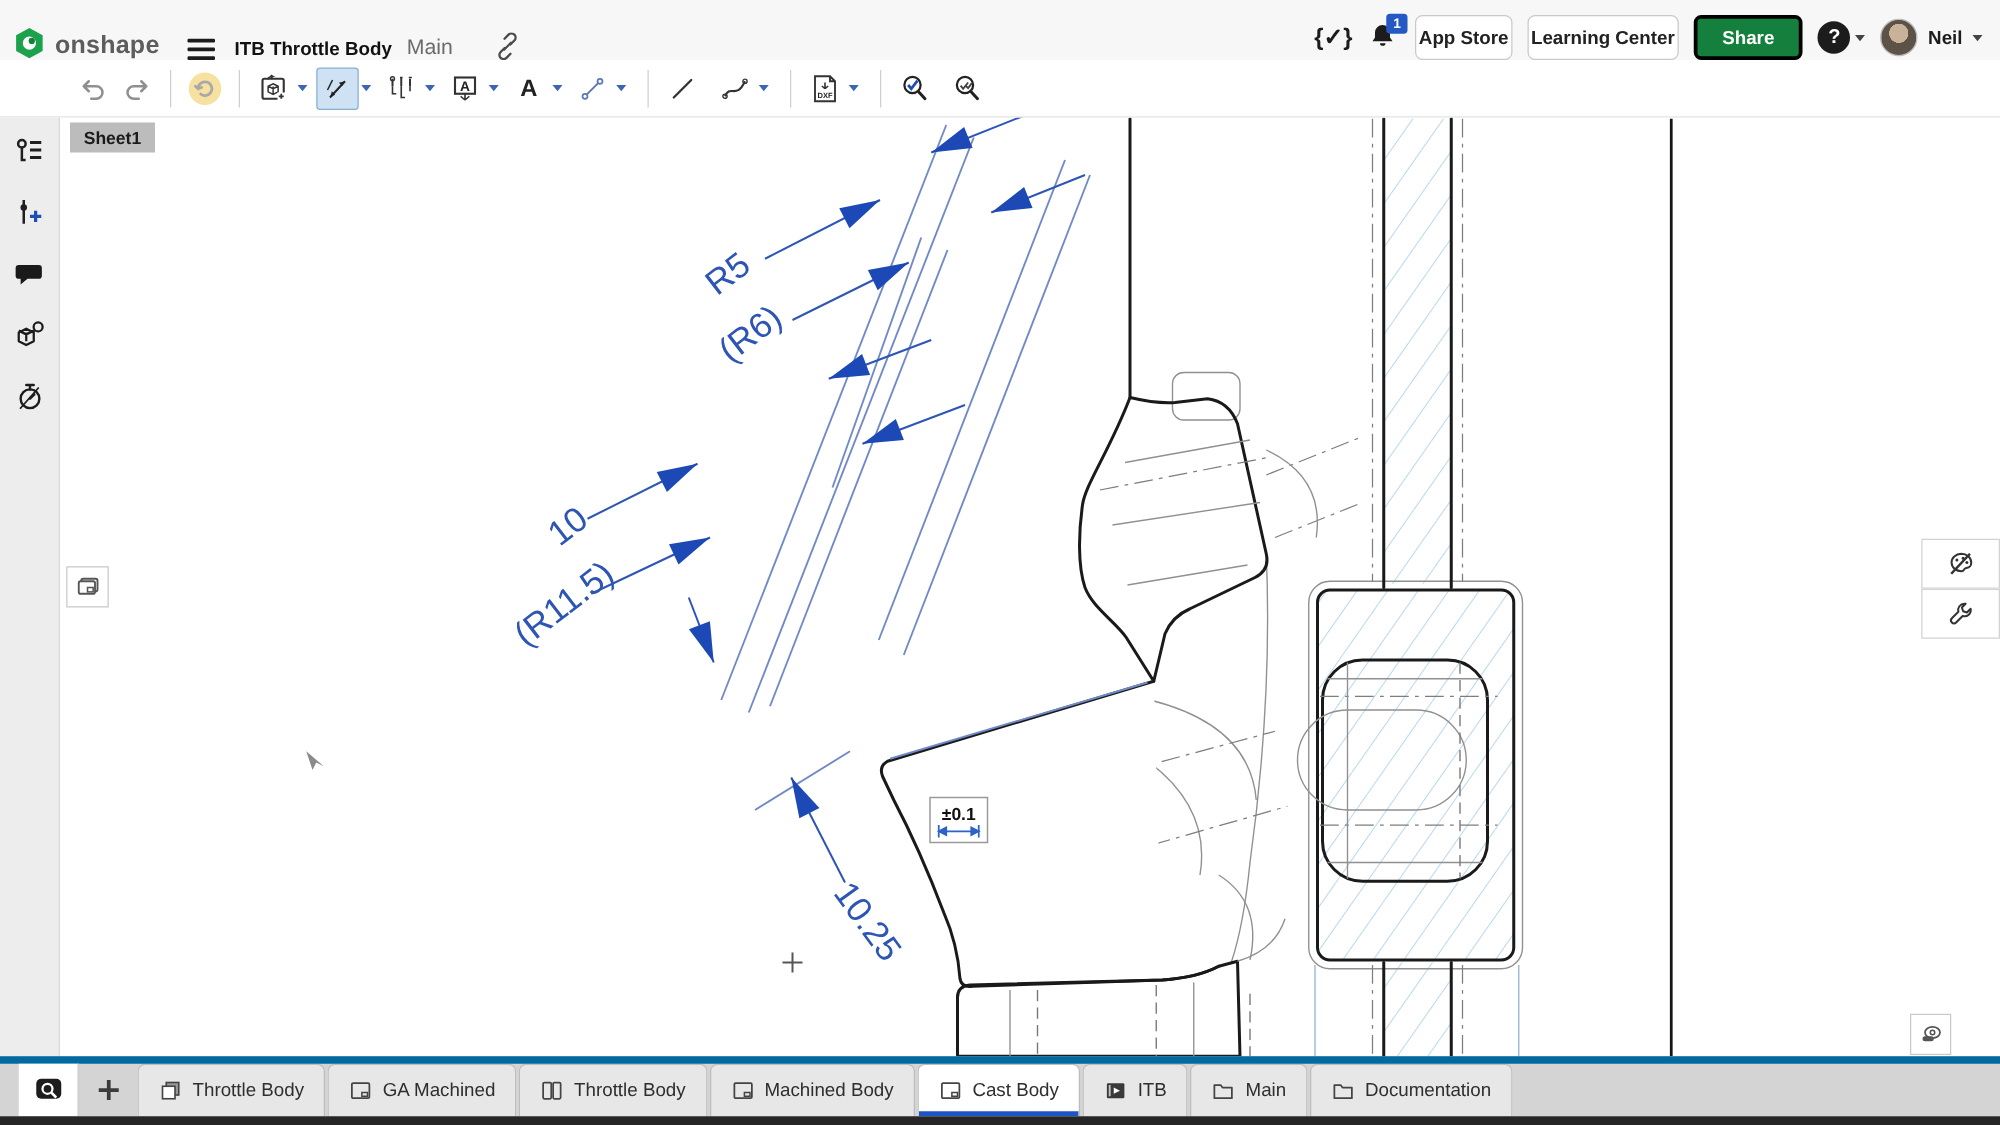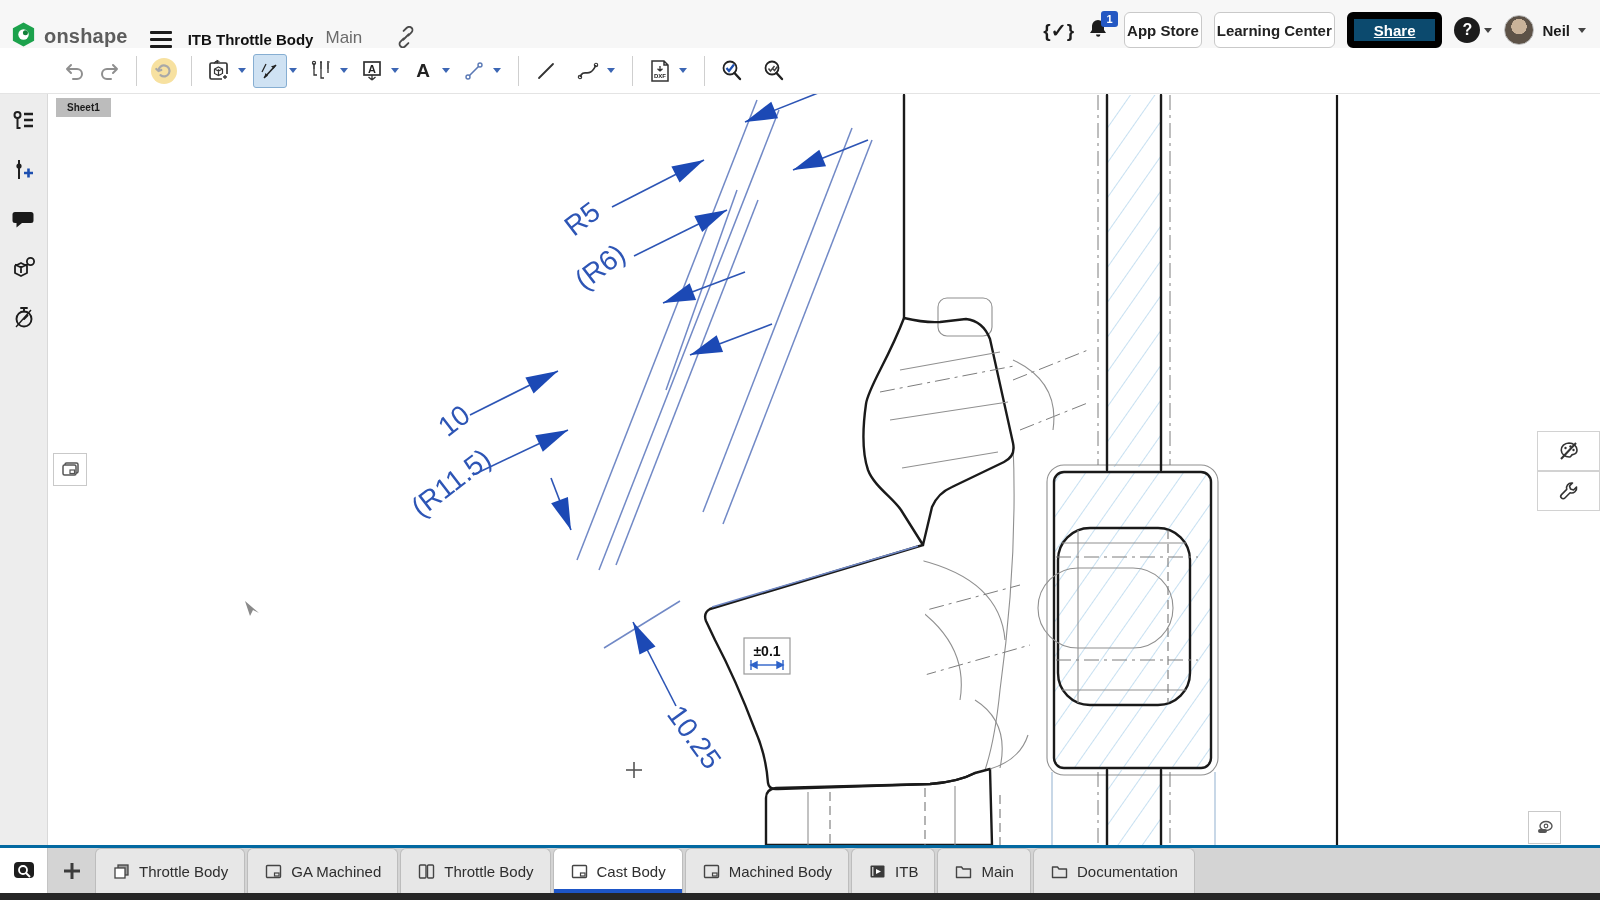--- a/index.html
+++ b/index.html
@@ -15,22 +15,22 @@
   .hamburger span { height:3px; background:#1c1c1c; border-radius:1px; }
   .doc-title { font-size:15px; font-weight:700; color:#111; margin-right:12px; white-space:nowrap; }
   .workspace { font-size:17px; color:#6b6b6b; margin-right:33px; }
   .hdr-right { margin-left:auto; display:flex; align-items:center; gap:12px; }
   .ver-glyph { font-size:19px; font-weight:700; color:#1c1c1c; }
   .bell-wrap { position:relative; width:26px; height:26px; }
   .badge { position:absolute; top:-6px; right:-6px; min-width:17px; height:16px; background:#2458c3;
     color:#fff; font-size:11px; font-weight:700; border-radius:3px; display:flex; align-items:center; justify-content:center; padding:0 3px;}
   .btn-outline { background:#fff; border:1px solid #c9c9c9; border-radius:6px; height:36px;
     padding:0 2px; font-size:15px; font-weight:600; color:#222; display:flex; align-items:center; cursor:pointer; }
-  .btn-primary { background:#0c4a6e; border:7px solid #000000; border-radius:6px; height:36px;
-    padding:0 20px; font-size:15px; font-weight:600; color:#fff; display:flex; align-items:center; cursor:pointer;text-decoration:underline; }
+  .btn-primary { background:#15803d; border:3px solid #000000; border-radius:6px; height:36px;
+    padding:0 20px; font-size:15px; font-weight:600; color:#fff; display:flex; align-items:center; cursor:pointer; }
   .help-circle { width:26px; height:26px; border-radius:50%; background:#1c1c1c; color:#fff;
     font-size:16px; font-weight:700; display:flex; align-items:center; justify-content:center; }
   .caret-dark { width:0; height:0; border-left:4.5px solid transparent; border-right:4.5px solid transparent; border-top:5px solid #444; }
   .avatar { width:30px; height:30px; border-radius:50%; background:radial-gradient(circle at 50% 38%, #c9b299 0 34%, #5d5247 35% 100%); border:1px solid #bbb; }
   .user-name { font-size:15px; font-weight:600; color:#1c1c1c; }
 
   
   .toolbar { position:absolute; top:48px; left:0; width:1600px; height:46px; background:#fff;
     border-bottom:1px solid #e4e4e4; display:flex; align-items:center; padding-left:58px; z-index:6; }
   .tool { width:34px; height:34px; display:flex; align-items:center; justify-content:center; border-radius:3px; cursor:pointer; }
@@ -40,31 +40,31 @@
   .tb-sep { width:1px; height:30px; background:#cfcfcf; margin:0 10px; }
   .tb-gap { width:8px; }
 
   
   .sidebar { position:absolute; top:94px; left:0; width:48px; height:799px; background:#ededed;
     border-right:1px solid #d9d9d9; display:flex; flex-direction:column; align-items:center; padding-top:10px; gap:15px; z-index:5; }
   .side-btn { width:34px; height:34px; display:flex; align-items:center; justify-content:center; cursor:pointer; }
 
   
   .sheet-chip { position:absolute; top:98px; left:56px; background:#bcbcbc; color:#1b1b1b;
-    font-size:10px; font-weight:700; padding:4px 11px; z-index:5; cursor:pointer; }
+    font-size:14px; font-weight:700; padding:4px 11px; z-index:5; cursor:pointer; }
   .float-btn { position:absolute; background:#fff; border:1px solid #c9c9c9; display:flex;
     align-items:center; justify-content:center; z-index:5; cursor:pointer; }
   .sheets-flyout { top:453px; left:53px; width:34px; height:33px; }
   .panel-col { position:absolute; top:431px; left:1537px; width:63px; z-index:5; }
   .panel-btn { background:#fff; border:1px solid #d2d2d2; height:40px; display:flex; align-items:center; justify-content:center; cursor:pointer; }
   .viewqual { top:811px; left:1528px; width:33px; height:33px; }
 
   
   .tabbar { position:absolute; top:845px; left:0; width:1600px; height:48px; background:#d4d4d4;
-    border-top:3px solid #0369a1; display:flex; align-items:stretch; z-index:6; }
+    border-top:6px solid #0369a1; display:flex; align-items:stretch; z-index:6;padding-left:15px; }
   .tab-search { width:48px; background:#fff; border-right:1px solid #c4c4c4; display:flex; align-items:center; justify-content:center; cursor:pointer; }
   .tab-plus { width:47px; display:flex; align-items:center; justify-content:center; cursor:pointer; }
   .tab { display:flex; align-items:center; gap:8px; padding:0 16px; background:#e7e7e7;
     border:1px solid #bdbdbd; border-bottom:none; border-radius:6px 6px 0 0; margin-right:2px;
     font-size:15px; color:#2e2e2e; white-space:nowrap; cursor:pointer; }
   .tab.active { background:#fff; box-shadow:inset 0 -4px 0 #1d55c7; font-weight:400; }
   .bottom-strip { position:absolute; top:893px; left:0; width:1600px; height:7px; background:#262626; z-index:7; }
 
   
   .drawing { position:absolute; top:0; left:0; z-index:1; }
@@ -467,33 +467,33 @@
     </svg>
     <span>GA Machined</span>
   </div>
   <div class="tab">
     <svg width="19" height="19" viewBox="0 0 19 19">
       <rect x="2.5" y="3" width="6.5" height="13" rx="1" stroke="#444" stroke-width="1.4" fill="none"></rect>
       <rect x="10.5" y="3" width="6" height="13" rx="1" stroke="#444" stroke-width="1.4" fill="none"></rect>
     </svg>
     <span>Throttle Body</span>
   </div>
-  <div class="tab active">
+  <div class="tab">
     <svg width="19" height="19" viewBox="0 0 19 19">
       <rect x="2.5" y="3.5" width="14" height="12" rx="1" stroke="#444" stroke-width="1.4" fill="none"></rect>
       <rect x="10.5" y="11" width="4.5" height="3" stroke="#444" stroke-width="1.2" fill="none"></rect>
     </svg>
-    <span>Cast Body</span>
-  </div>
-  <div class="tab">
+    <span>Machined Body</span>
+  </div>
+  <div class="tab active">
     <svg width="19" height="19" viewBox="0 0 19 19">
       <rect x="2.5" y="3.5" width="14" height="12" rx="1" stroke="#444" stroke-width="1.4" fill="none"></rect>
       <rect x="10.5" y="11" width="4.5" height="3" stroke="#444" stroke-width="1.2" fill="none"></rect>
     </svg>
-    <span>Machined Body</span>
+    <span>Cast Body</span>
   </div>
   <div class="tab">
     <svg width="19" height="19" viewBox="0 0 19 19">
       <rect x="2.5" y="3.5" width="14" height="12" rx="1" fill="#3a3a3a"></rect>
       <polygon points="8,7 13,9.5 8,12" fill="#fff"></polygon>
       <rect x="4" y="5" width="1.5" height="9" fill="#fff" opacity=".7"></rect>
     </svg>
     <span>ITB</span>
   </div>
   <div class="tab">

